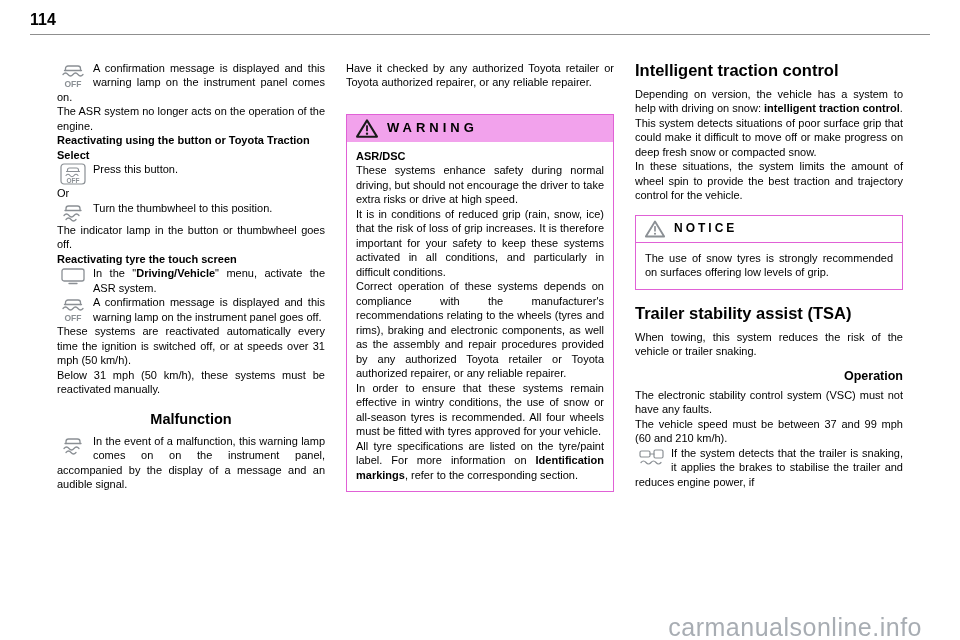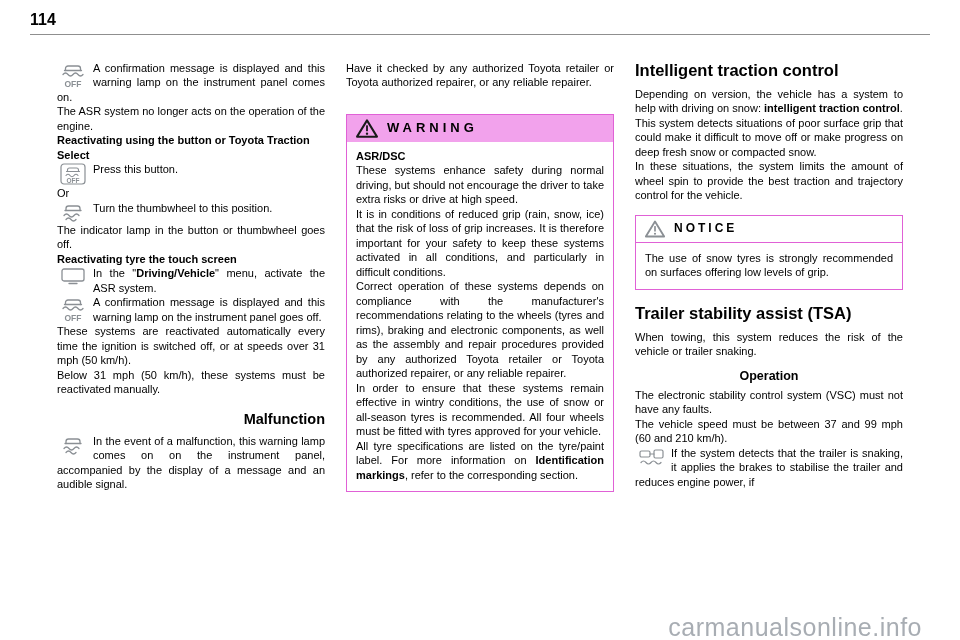--- a/index.html
+++ b/index.html
@@ -16,22 +16,22 @@
   .rule { border: none; border-top: 1px solid #8f8f8f; margin: 0 30px; }
   .cols { display: flex; gap: 21px; padding: 26px 57px 0; }
   .col { flex: 1 1 0; min-width: 0; text-align: justify; }
   p { margin: 0; }
   .subhead { font-weight: bold; text-align: left; }
   .ip { overflow: hidden; }
   .icon { float: left; width: 28px; margin: 1px 5px 1px 3px; color: var(--icon-gray, #8a8f94); }
   .icon svg { display: block; }
   h2 { font-size: 16.5px; line-height: 19px; margin: 0 0 7px; font-weight: bold; text-align: left; }
   h2.mt { margin-top: 14px; }
-  h3 { font-size: 12.5px; line-height: 15px; margin: 10px 0 4px; font-weight: bold; text-align: center; }
-  .h-mal { font-size: 14.5px; line-height: 17px; margin: 14px 0 6px; font-weight: bold; text-align: right; }
+  h3 { font-size: 12.5px; line-height: 15px; margin: 10px 0 4px; font-weight: bold; text-align: right; }
+  .h-mal { font-size: 14.5px; line-height: 17px; margin: 14px 0 6px; font-weight: bold; text-align: center; }
   .warning-box { border: 1px solid var(--box-border, #e061d6); margin-top: 24px; background: #fff; }
   .warning-head { background: var(--warning-header-bg, #f2a2ec); display: flex; align-items: center; gap: 9px; padding: 4px 9px; }
   .warning-title { font-weight: bold; letter-spacing: 4px; font-size: 13px; }
   .warning-body { padding: 7px 9px 9px; }
   .notice-box { border: 1px solid var(--box-border, #e061d6); margin: 12px 0; background: #fff; }
   .notice-head { display: flex; align-items: center; gap: 9px; padding: 4px 9px; border-bottom: 1px solid var(--box-border, #e061d6); }
   .notice-title { font-weight: bold; letter-spacing: 3px; font-size: 12px; }
   .notice-body { padding: 8px 9px 9px; }
   .watermark {
     position: absolute; right: 38px; bottom: 6px;

